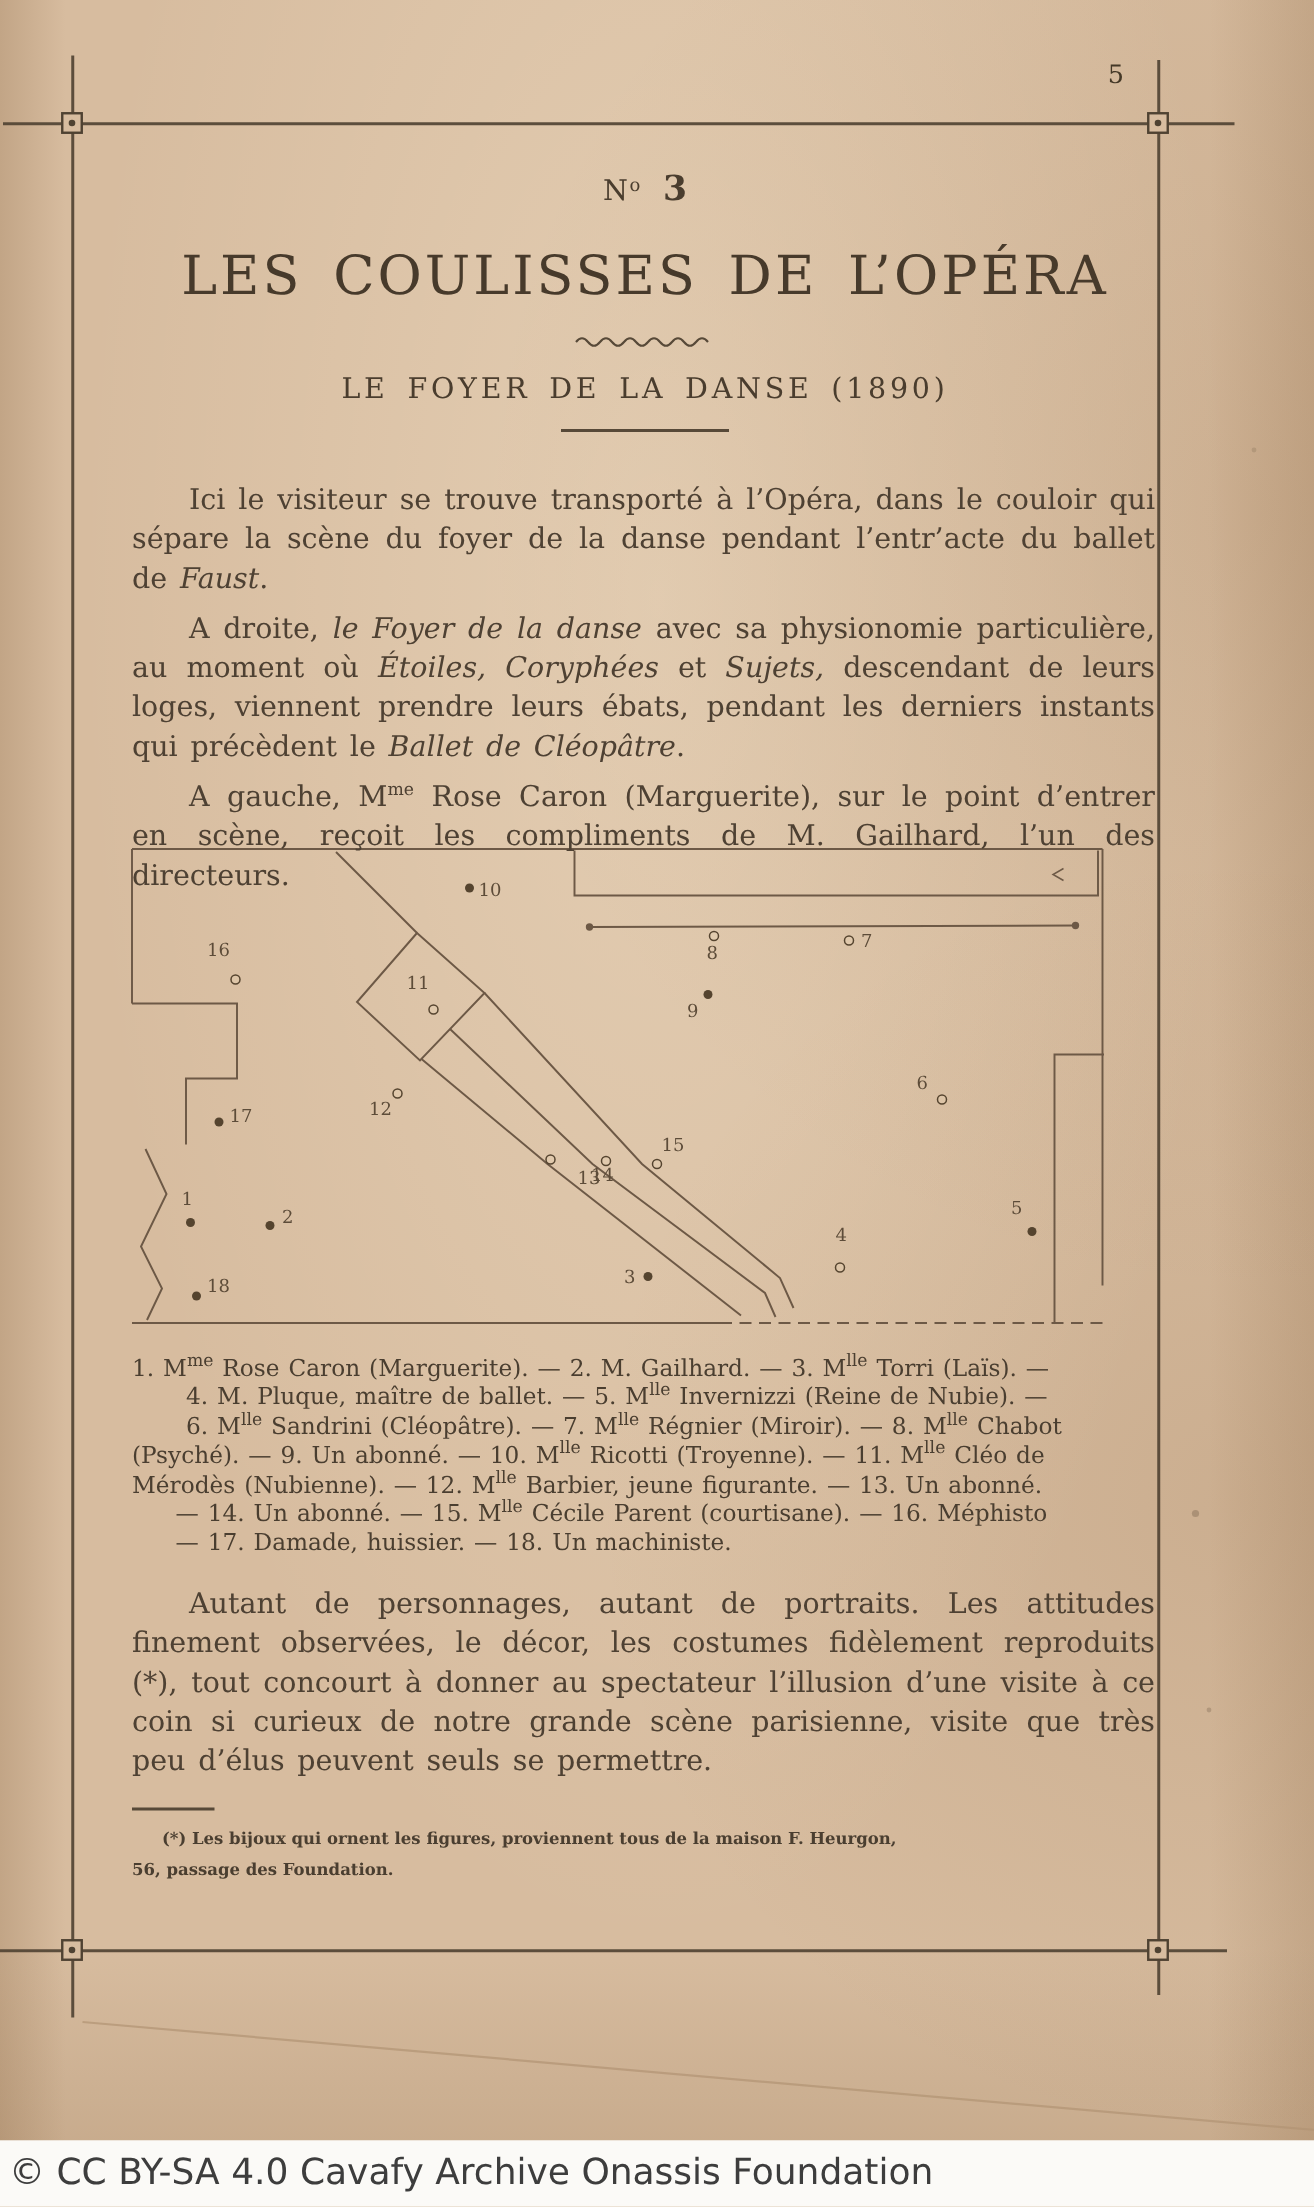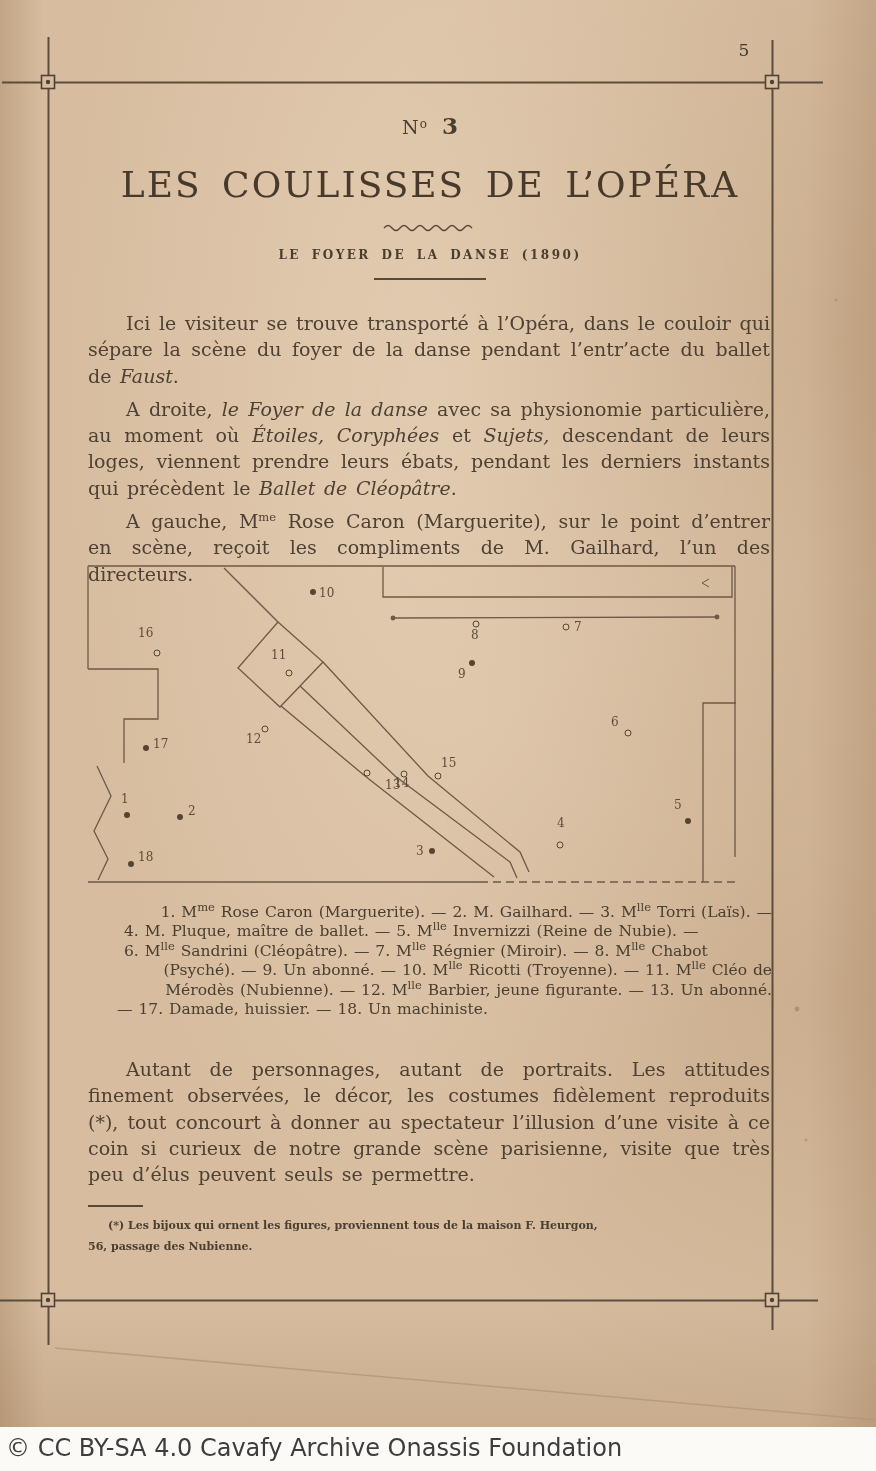--- a/index.html
+++ b/index.html
@@ -19,30 +19,30 @@
   .overlay{position:absolute;left:0;top:0;z-index:1;pointer-events:none;}
   .pageno{position:absolute;left:730px;top:40px;width:28px;text-align:center;
     font-size:17px;color:#443827;z-index:2;}
   .header{position:absolute;left:88px;top:112px;width:684px;text-align:center;z-index:2;}
   .issue{font-size:19px;color:#4a3d2e;letter-spacing:1px;}
   .issue .no-sup{font-size:12px;vertical-align:6px;}
   .issue .issue-num{font-size:23px;font-weight:bold;letter-spacing:0;}
   .title{font-size:36px;font-weight:normal;margin:25px 0 0;color:#473a2b;
     letter-spacing:2px;word-spacing:7px;}
   .wavy{margin-top:12px;}
-  .subtitle{font-size:12px;font-weight:bold;margin:12px 0 0;color:#4a3d2e;
+  .subtitle{font-size:19px;font-weight:normal;margin:12px 0 0;color:#4a3d2e;
     letter-spacing:2.5px;word-spacing:4px;}
   .title-rule{width:112px;height:2px;background:#574938;margin:16px auto 0;}
-  .paras{position:absolute;left:88px;top:310px;width:682px;z-index:2;}
+  .paras{position:absolute;left:88px;top:320px;width:682px;z-index:2;}
   .para{margin:0 0 7px;font-size:19px;line-height:26.3px;text-align:justify;
     text-indent:38px;word-spacing:2.5px;}
   .sup{font-size:11.5px;line-height:0;}
   .caption{position:absolute;left:88px;top:903px;width:684px;z-index:2;color:#4a3e30;}
   .cap-line{font-size:15.5px;line-height:19.4px;word-spacing:1px;}
-  .ind0{padding-left:0;text-align:right;}
+  .ind0{padding-left:0;}
   .ind1{padding-left:36px;}
   .ind2{padding-left:29px;}
   .closing{position:absolute;left:88px;top:1056px;width:682px;z-index:2;}
   .footnote-rule{position:absolute;left:88px;top:1205px;width:55px;height:1.5px;
     background:#574938;z-index:2;}
   .footnote{position:absolute;left:88px;top:1216px;width:664px;z-index:2;
     font-size:11px;line-height:20.5px;color:#4a3e30;font-weight:bold;}
   .fn1{text-indent:20px;}
   .figure-points{position:absolute;left:0;top:0;width:876px;height:1427px;z-index:2;pointer-events:none;}
   .fig-dot{position:absolute;border-radius:50%;transform:translate(-50%,-50%);}
@@ -174,30 +174,31 @@
       <span class="fig-dot filled" style="left: 131px; top: 864px;"></span>
       <span class="fig-num" style="left: 138px; top: 851px;">18</span>
     </div>
 
   <div class="caption">
       <div class="cap-line ind0"><span>1. M</span><sup class="sup">me</sup><span> Rose Caron (Marguerite). — 2. M. Gailhard. — 3. M</span><sup class="sup">lle</sup><span> Torri (Laïs). —</span></div>
       <div class="cap-line ind1"><span>4. M. Pluque, maître de ballet. — 5. M</span><sup class="sup">lle</sup><span> Invernizzi (Reine de Nubie). —</span></div>
       <div class="cap-line ind1"><span>6. M</span><sup class="sup">lle</sup><span> Sandrini (Cléopâtre). — 7. M</span><sup class="sup">lle</sup><span> Régnier (Miroir). — 8. M</span><sup class="sup">lle</sup><span> Chabot</span></div>
       <div class="cap-line ind0"><span>(Psyché). — 9. Un abonné. — 10. M</span><sup class="sup">lle</sup><span> Ricotti (Troyenne). — 11. M</span><sup class="sup">lle</sup><span> Cléo de</span></div>
       <div class="cap-line ind0"><span>Mérodès (Nubienne). — 12. M</span><sup class="sup">lle</sup><span> Barbier, jeune figurante. — 13. Un abonné.</span></div>
+      <div class="cap-line ind2"><span>— 14. Un abonné. — 15. M</span><sup class="sup">lle</sup><span> Cécile Parent (courtisane). — 16. Méphisto</span></div>
       <div class="cap-line ind2"><span>— 17. Damade, huissier. — 18. Un machiniste.</span></div>
     </div>
 
   <div class="closing">
     <p class="para"><span>Autant de personnages, autant de portraits. Les attitudes finement observées, le décor, les costumes fidèlement reproduits (*), tout concourt à donner au spectateur l’illusion d’une visite à ce coin si curieux de notre grande scène parisienne, visite que très peu d’élus peuvent seuls se permettre.</span></p>
   </div>
 
   <div class="footnote-rule"></div>
   <div class="footnote">
     <div class="fn1">(*) Les bijoux qui ornent les figures, proviennent tous de la maison F. Heurgon,</div>
-    <div>56, passage des Nubienne.</div>
+    <div>56, passage des Foundation.</div>
   </div>
 
 </div>
 
 <div class="attribution">
   <span>© CC BY-SA 4.0 Cavafy Archive Onassis Foundation</span>
 </div>
 
 </body></html>

